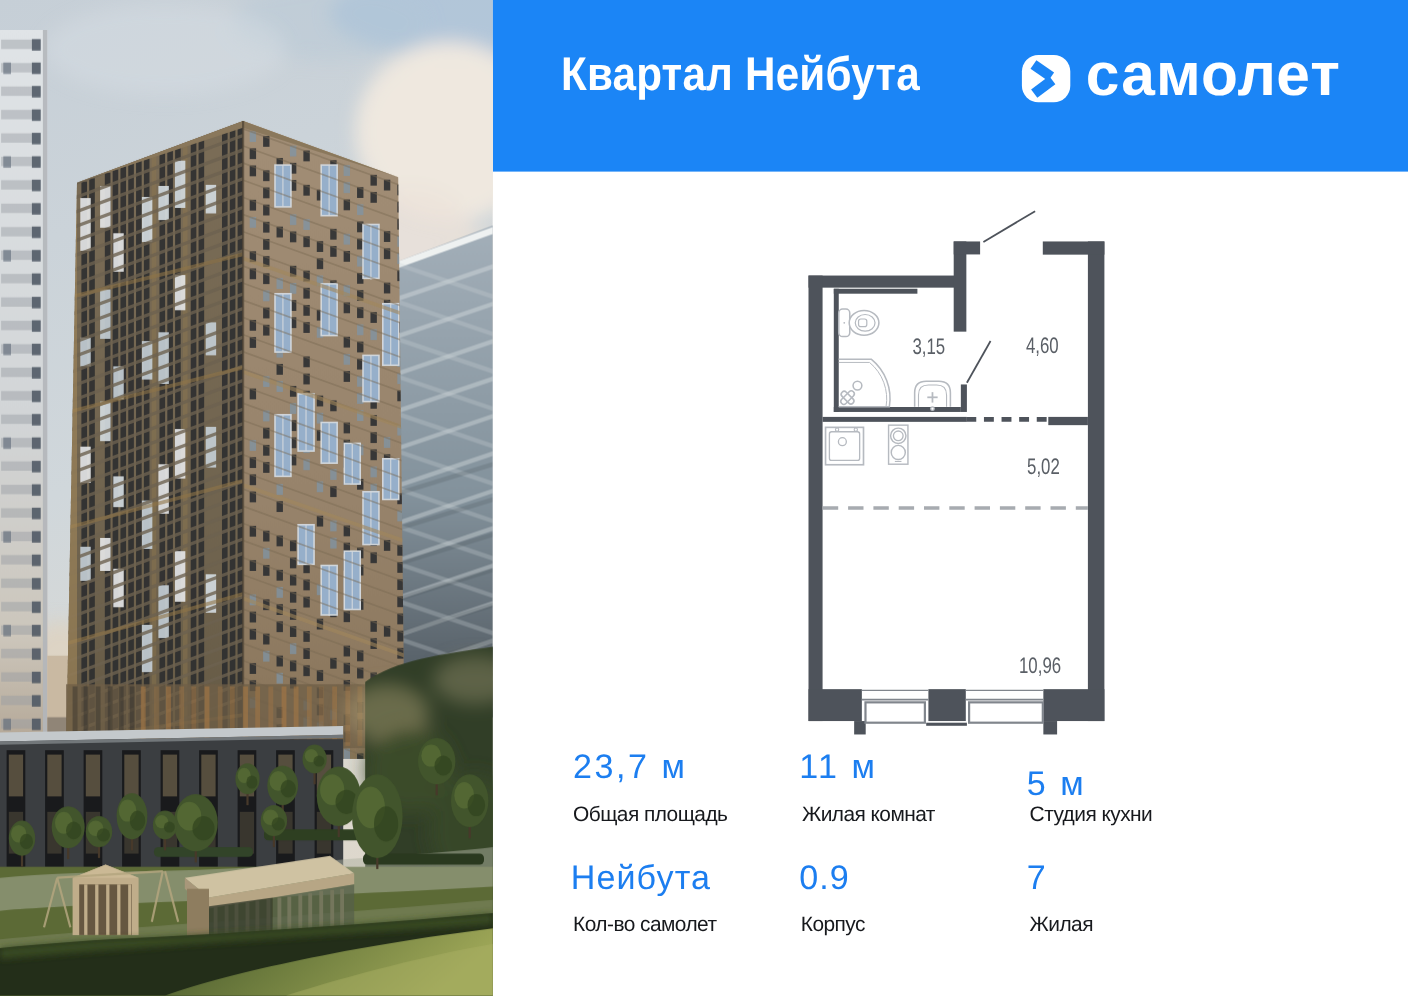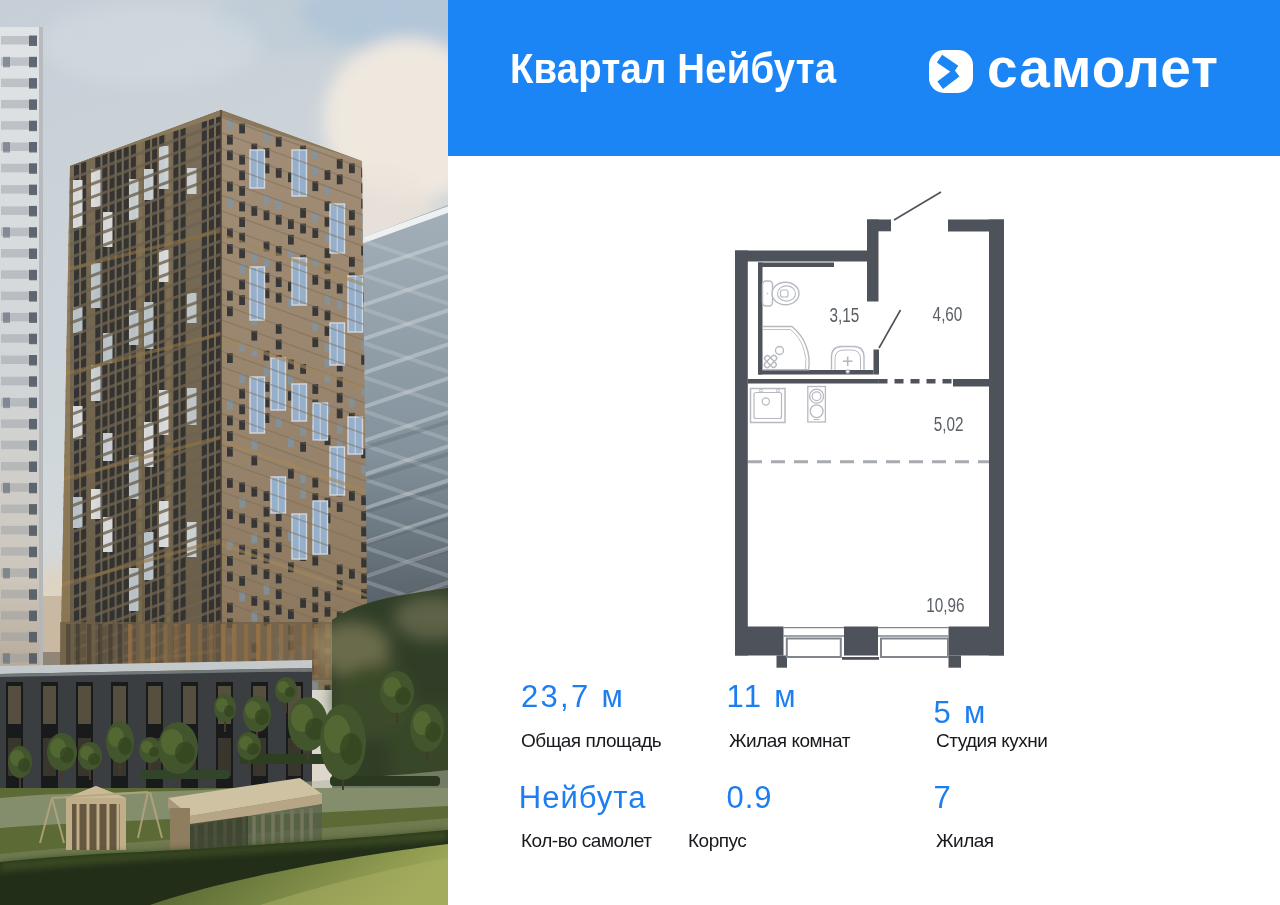--- a/index.html
+++ b/index.html
@@ -937,14 +937,14 @@
   </svg>
 <div class="big b1" style="left:521px;top:681px">23,7&nbsp;м</div>
 <div class="lbl" style="left:521px;top:730.5px">Общая площадь</div>
 <div class="big b1" style="left:726.5px;top:681px">11&nbsp;м</div>
 <div class="lbl" style="left:729px;top:730.5px">Жилая комнат</div>
 <div class="big b1" style="left:933.5px;top:697px">5&nbsp;м</div>
 <div class="lbl" style="left:936px;top:730.5px">Студия кухни</div>
 <div class="big b2" style="left:518.8px;top:782px">Нейбута</div>
 <div class="lbl" style="left:521px;top:831px">Кол-во самолет</div>
 <div class="big b2" style="left:726.5px;top:782px">0.9</div>
-<div class="lbl" style="left:688px;top:831px">Корпус</div>
+<div class="lbl" style="left:728px;top:831px">Корпус</div>
 <div class="big b2" style="left:933.5px;top:782px">7</div>
 <div class="lbl" style="left:936px;top:831px">Жилая</div>
 </body></html>

